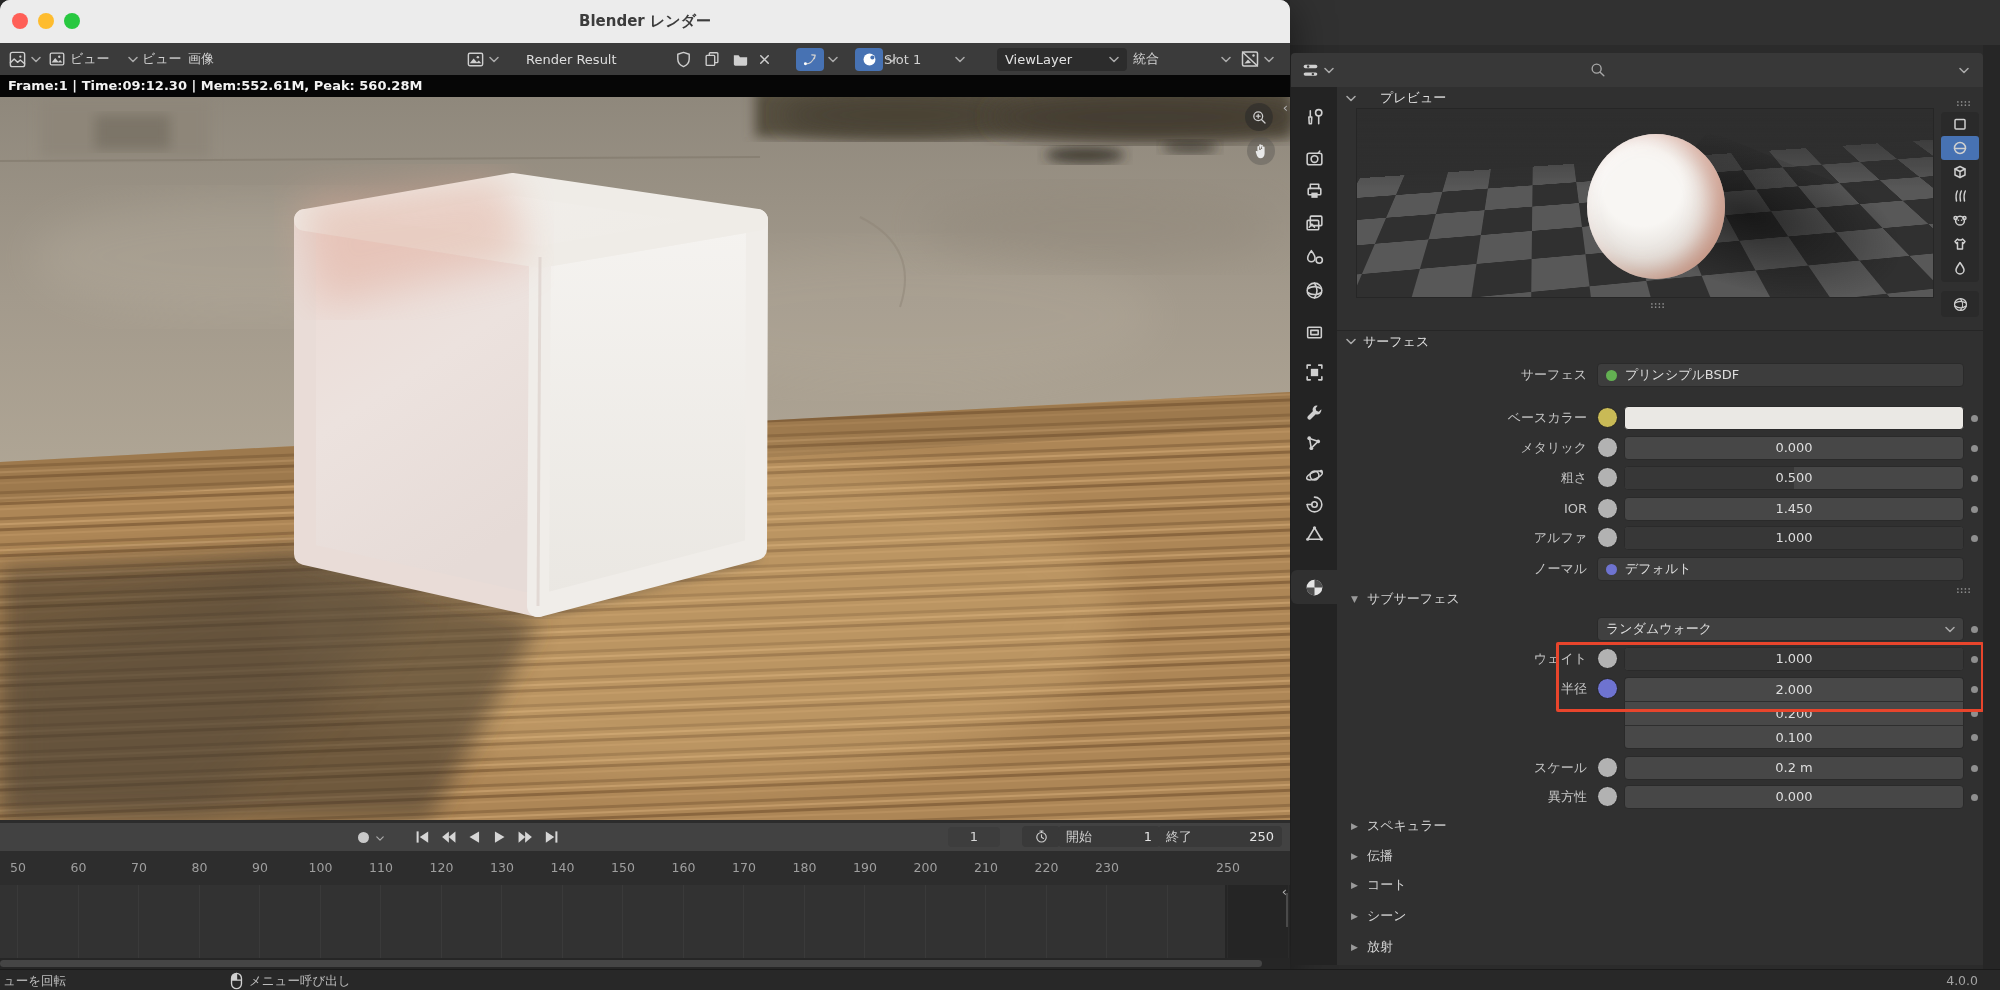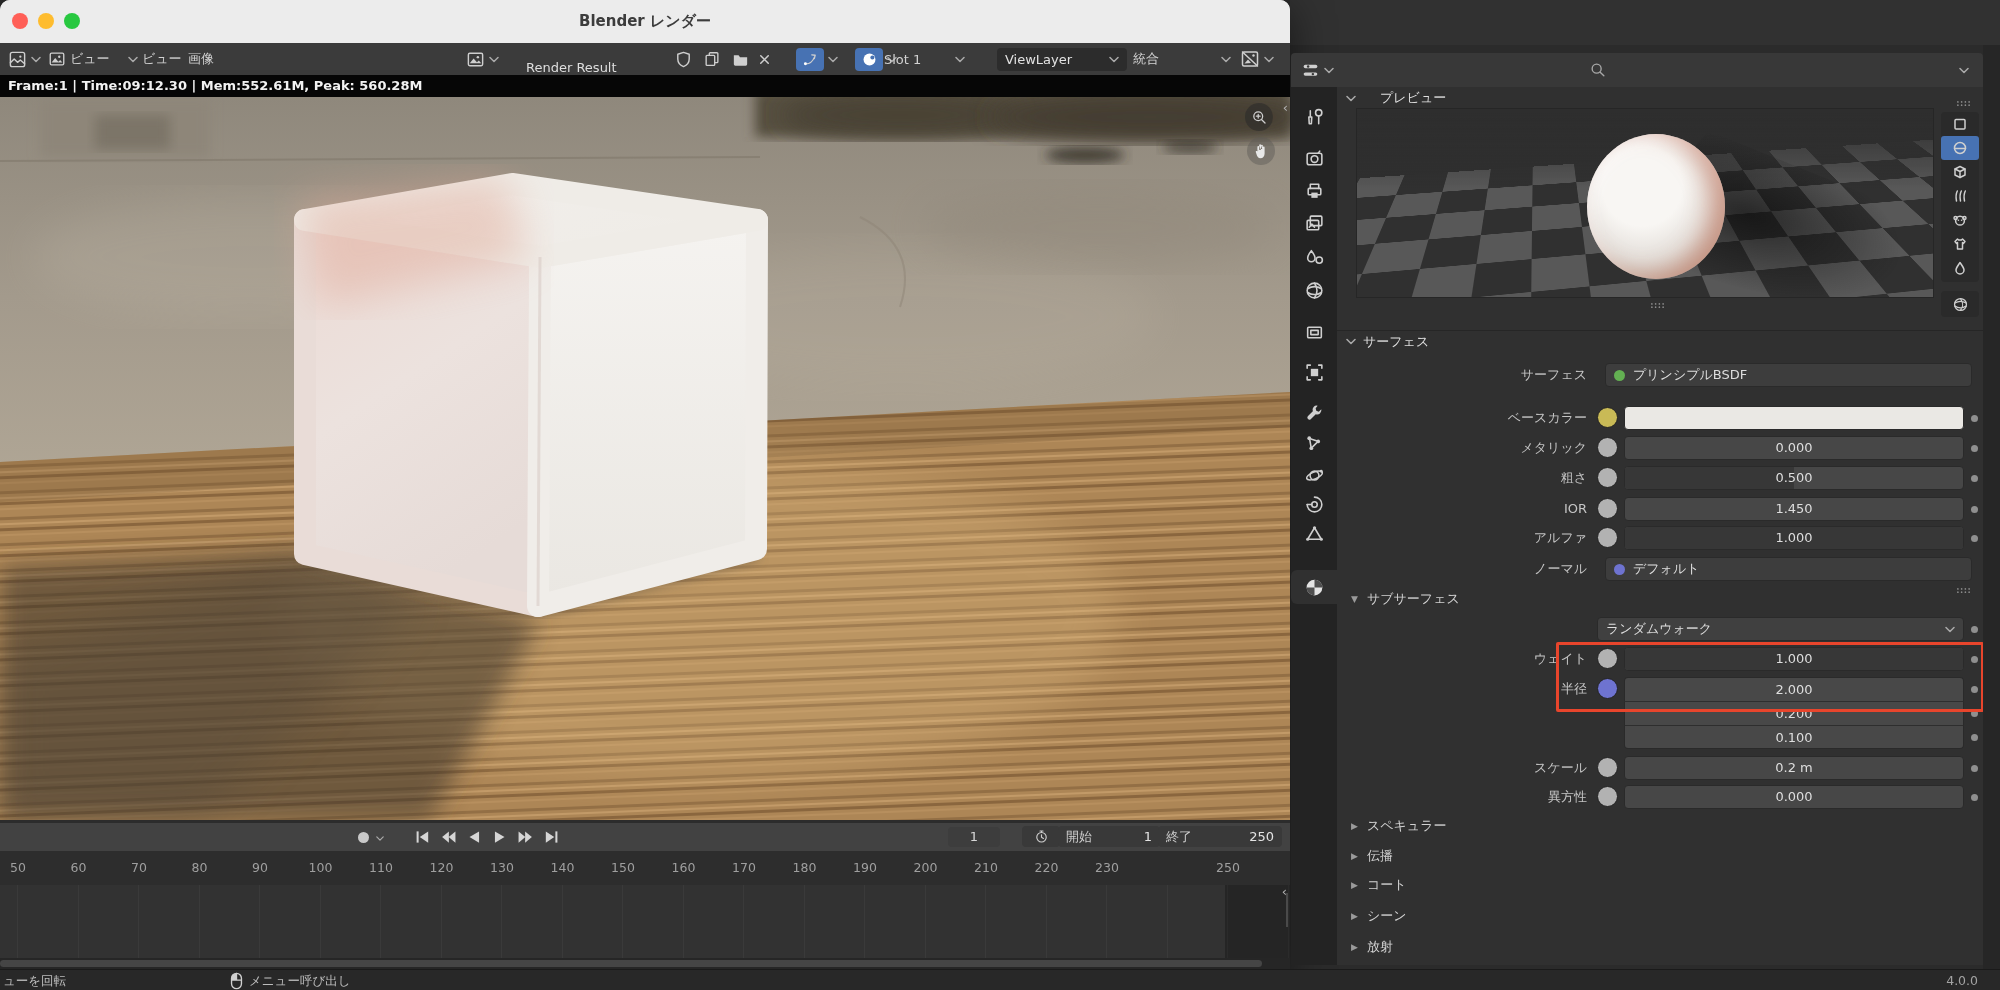--- a/index.html
+++ b/index.html
@@ -41,21 +41,21 @@
   .tab.active{background:#303030;border-radius:6px 0 0 6px;color:#e0e0e0;}
   .props-body{position:absolute;left:1337px;top:87px;width:646px;height:878px;background:#303030;overflow:hidden;}
   .phead{position:absolute;left:0;width:100%;height:22px;display:flex;align-items:center;gap:7px;padding-left:9px;box-sizing:border-box;color:#dedede;}
   .grip{position:absolute;right:12px;width:15px;height:7px;color:#8a8a8a;}
   .row{position:absolute;left:0;width:646px;height:24px;}
   .rlabel{position:absolute;left:0;top:0;width:250px;height:24px;line-height:24px;text-align:right;color:#c5c5c5;}
   .socket{position:absolute;left:260px;top:1px;width:21px;height:21px;border-radius:50%;border:1.5px solid #232323;box-sizing:border-box;}
   .field{position:absolute;left:287px;top:0;width:340px;height:24px;background:#474747;border:1px solid #2a2a2a;border-radius:4px;box-sizing:border-box;overflow:hidden;}
   .field .fillbar{position:absolute;left:0;top:0;bottom:0;background:#373737;}
   .field .fval{position:absolute;left:0;top:0;width:100%;height:22px;line-height:22px;text-align:center;color:#dedede;}
-  .nodefield{position:absolute;left:268px;top:0;width:367px;height:24px;background:#3d3d3d;border:1px solid #2a2a2a;border-radius:4px;box-sizing:border-box;display:flex;align-items:center;gap:8px;padding-left:8px;color:#dedede;}
+  .nodefield{position:absolute;left:260px;top:0;width:367px;height:24px;background:#3d3d3d;border:1px solid #2a2a2a;border-radius:4px;box-sizing:border-box;display:flex;align-items:center;gap:8px;padding-left:8px;color:#dedede;}
   .ndot{width:11px;height:11px;border-radius:50%;}
   .dropfield{position:absolute;left:260px;top:0;width:367px;height:24px;background:#404040;border:1px solid #2a2a2a;border-radius:4px;box-sizing:border-box;display:flex;align-items:center;padding:0 8px;color:#dedede;}
   .dropfield .chev{margin-left:auto;}
   .swatch{position:absolute;left:287px;top:0;width:340px;height:24px;border-radius:4px;border:1px solid #2a2a2a;box-sizing:border-box;}
   .deco{position:absolute;left:634px;top:9px;width:7px;height:7px;border-radius:50%;background:#8f8f8f;}
   .vcell{position:absolute;left:287px;width:340px;height:24px;background:#484848;border-left:1px solid #2a2a2a;border-right:1px solid #2a2a2a;box-sizing:border-box;}
   .vcell .fval{position:absolute;width:100%;text-align:center;line-height:24px;color:#dedede;}
   .subhead{position:absolute;left:14px;display:flex;align-items:center;gap:9px;color:#d2d2d2;}
   .tri{font-size:9px;color:#9a9a9a;}
   .annotate{position:absolute;border:3px solid #e8452c;border-radius:2px;z-index:5;}
@@ -129,21 +129,21 @@
               <circle cx="12.5" cy="7.5" r="1.3" fill="currentColor" stroke="none"></circle>
               <path d="M4 14l4-5 3.5 4 2-2 2.5 3z" fill="currentColor" stroke="none"></path>
             </svg>
           </span>
         <span class="ic chev">
             <svg viewBox="0 0 10 6">
               <path d="M1 1l4 4 4-4"></path>
             </svg>
           </span>
       </div>
-      <div class="mi" style="left:526px;color:#dedede;margin-top:8px;">Render Result</div>
+      <div class="mi" style="left:526px;color:#dedede;">Render Result</div>
 
       <div class="mi" style="left:674px;">
           <span class="ic" style="width:19px;height:19px;">
             <svg viewBox="0 0 20 20">
               <path d="M10 2.5l6 2v5c0 4-2.5 6.6-6 8-3.5-1.4-6-4-6-8v-5z"></path>
             </svg>
           </span>
         </div>
       <div class="mi" style="left:703px;">
           <span class="ic" style="width:18px;height:18px;">

